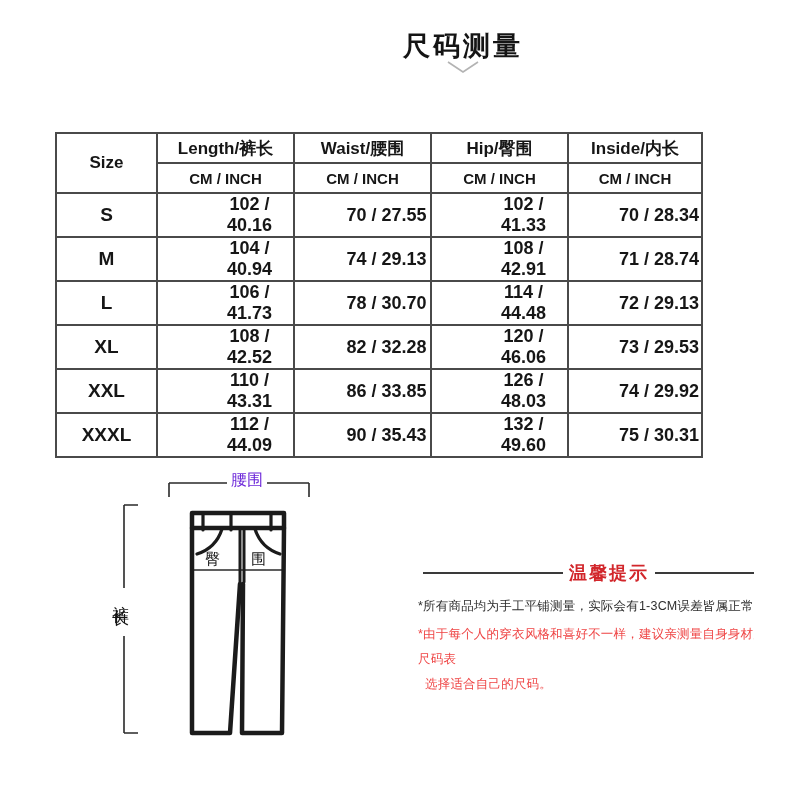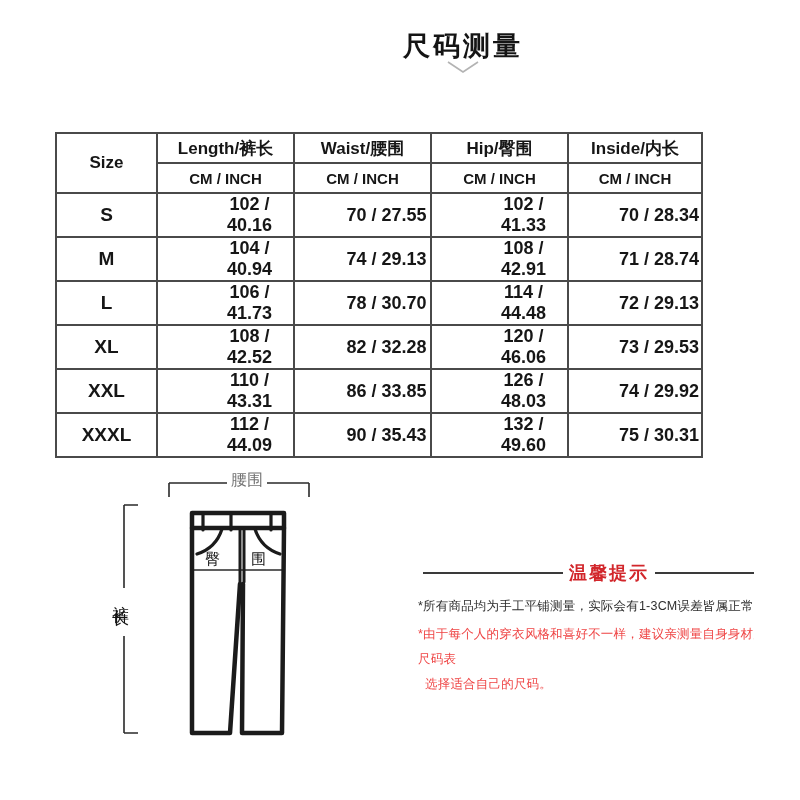--- a/index.html
+++ b/index.html
@@ -34,21 +34,21 @@
   .size-table col.c-meas{width:137px;}
   .size-table col.c-last{width:134px;}
   th.h-size{font-size:17px;font-weight:bold;border-radius:26px;}
   th.h-col{font-size:17px;font-weight:bold;}
   th.h-unit{font-size:15px;font-weight:bold;}
   td.c-label{font-size:19px;font-weight:bold;}
   td.c-val{font-size:18px;font-weight:bold;padding-left:48px;}
 
   
   .diagram-svg{position:absolute;left:55px;top:455px;}
-  .waist-label{position:absolute;left:185px;top:470px;font-size:16px;font-weight:500;color:#737373;}
+  .waist-label{position:absolute;left:185px;top:470px;font-size:16px;font-weight:500;color:#6d28d9;}
   .length-label{
     position:absolute;left:66px;top:592px;font-size:17px;color:#141414;
     writing-mode:vertical-rl;text-orientation:upright;letter-spacing:4px;line-height:1;
   }
   .hip-label{
     position:absolute;left:159px;top:550px;font-size:15px;color:#141414;
     letter-spacing:31px;white-space:nowrap;
   }
 
   

